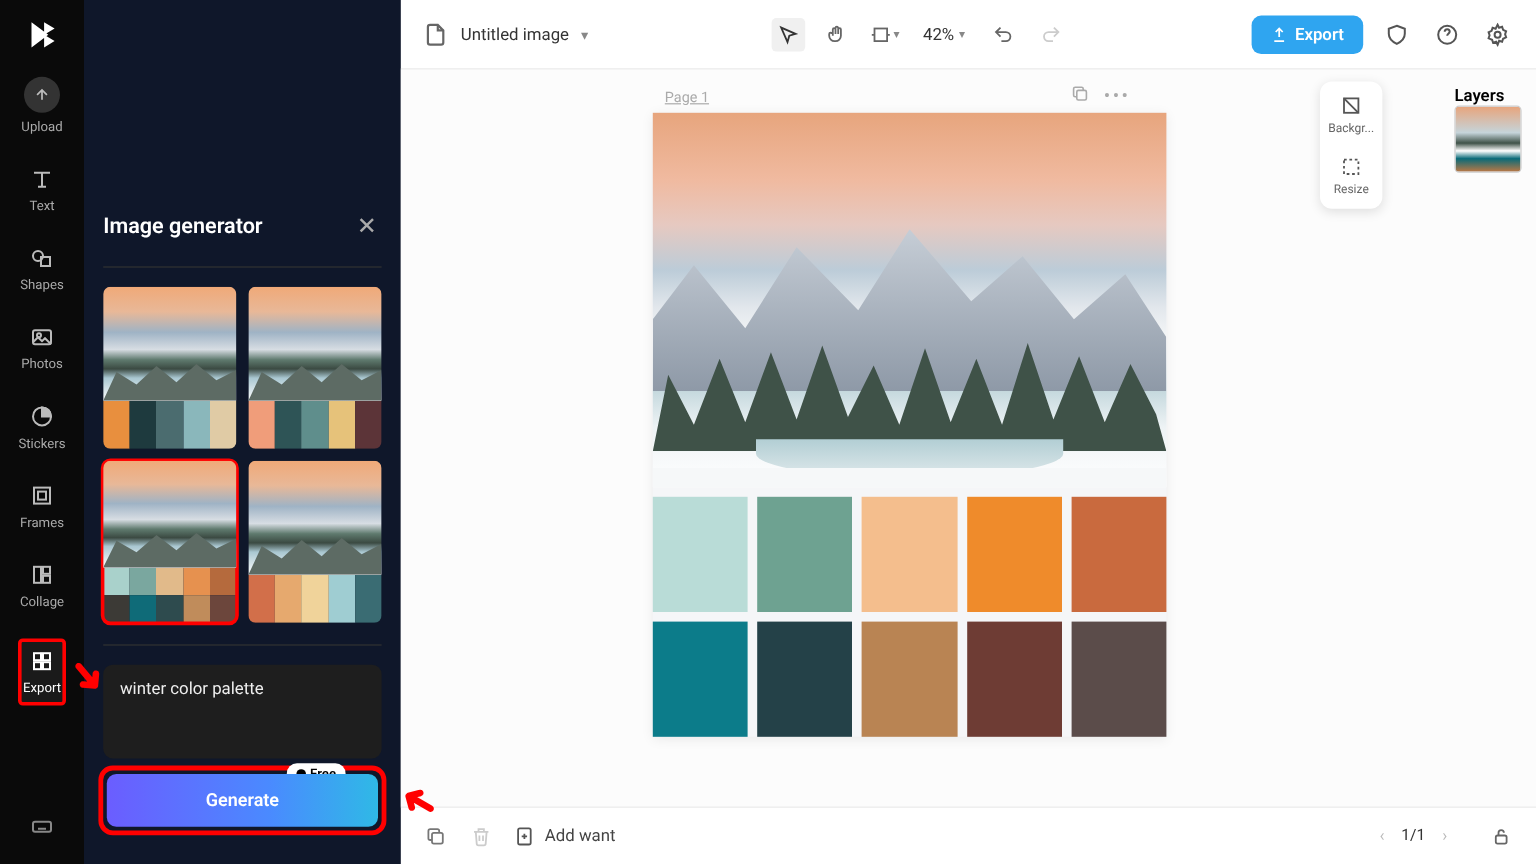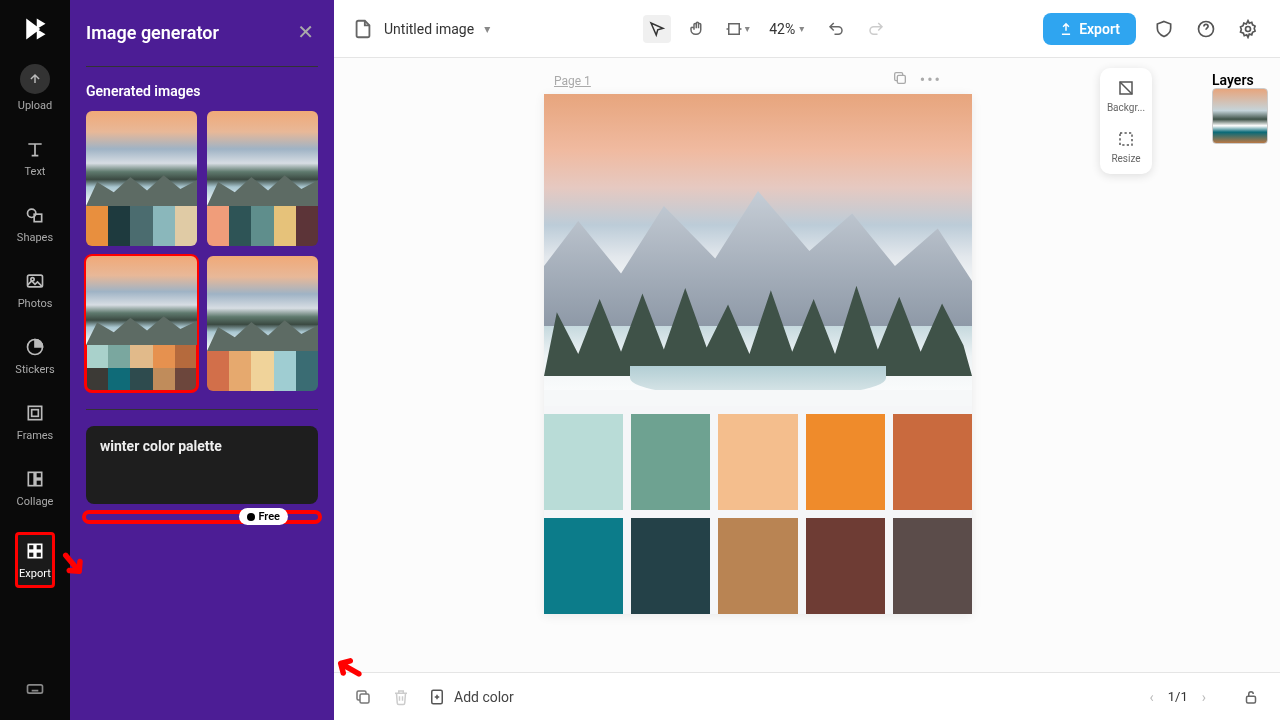--- a/index.html
+++ b/index.html
@@ -9,39 +9,39 @@
 .rail { width: 70px; background: #0a0a0a; display: flex; flex-direction: column; align-items: center; padding-top: 14px; color: #aaa; font-size: 11px; position: relative; }
 .logo { width: 30px; height: 30px; display: flex; align-items: center; justify-content: center; margin-bottom: 20px; }
 .logo svg { width: 28px; height: 28px; }
 .rail-item { display: flex; flex-direction: column; align-items: center; gap: 5px; margin-bottom: 26px; cursor: pointer; color: #aaa; }
 .rail-item.upload .rail-ico { width: 30px; height: 30px; border-radius: 50%; background: #333; display: flex; align-items: center; justify-content: center; }
 .rail-ico { width: 22px; height: 22px; display: flex; align-items: center; justify-content: center; }
 .rail-item.highlighted { outline: 3px solid #ff0000; outline-offset: -1px; background: #1a1a1a; padding: 6px 2px; border-radius: 2px; margin-left: -6px; margin-right: -6px; }
 .rail-bottom { margin-top: auto; margin-bottom: 20px; }
 
 
-.panel { width: 264px; background: #4c1d95; color: #fff; padding: 16px; display: flex; flex-direction: column; }
+.panel { width: 264px; background: #0f172a; color: #fff; padding: 16px; display: flex; flex-direction: column; justify-content: flex-end; }
 .panel-head { display: flex; justify-content: space-between; align-items: center; margin-bottom: 18px; }
 .panel-title { font-size: 18px; font-weight: 600; }
 .close { font-size: 20px; color: #aaa; cursor: pointer; padding: 4px; }
 .hr { height: 1px; background: #333; margin: 0 0 16px 0; }
 .section-title { font-size: 14px; font-weight: 600; margin-bottom: 12px; }
 .thumbs { display: grid; grid-template-columns: 1fr 1fr; gap: 10px; margin-bottom: 18px; }
 .thumb { width: 100%; height: 135px; border-radius: 6px; overflow: hidden; cursor: pointer; position: relative; display: flex; flex-direction: column; }
 .thumb.selected { outline: 3px solid #ff0000; outline-offset: -1px; }
 .thumb-scene { flex: 1; background: linear-gradient(180deg,#f0a978 0%,#e8b898 22%,#9fb3c5 40%,#d7dde3 55%,#5f7a6e 64%,#3b4a42 72%,#a9c7d1 80%,#ffffff 100%); position: relative; }
 .thumb-scene::after { content:""; position:absolute; left:0; right:0; bottom:0; height:36%; background: #5d6b64; clip-path: polygon(0% 100%,10% 30%,25% 60%,40% 15%,55% 55%,70% 10%,85% 50%,100% 25%,100% 100%); }
 .thumb-palette { height: 40px; display: flex; }
 .thumb-palette div { flex: 1; }
 .thumb3 .thumb-palette { flex-wrap: wrap; height: 46px; }
 .thumb3 .thumb-palette div { flex: 0 0 20%; height: 50%; }
 
 .desc-label { font-size: 13px; font-weight: 600; line-height: 1.4; margin-bottom: 10px; display: flex; justify-content: space-between; align-items: flex-start; }
 .info-ic { color: #888; font-size: 13px; border:1px solid #666; border-radius:50%; width:16px; height:16px; display:flex; align-items:center; justify-content:center; font-style: italic; flex-shrink: 0; margin-top:2px; }
-.prompt-box { background: #1e1e1e; border-radius: 8px; padding: 12px 14px; min-height: 78px; font-size: 14px; color: #eee; margin-bottom: 10px; font-weight: bold; }
+.prompt-box { background: #1e1e1e; border-radius: 8px; padding: 12px 14px; min-height: 78px; font-size: 14px; color: #eee; margin-bottom: 10px; }
 .gen-wrap { position: relative; outline: 4px solid #ff0000; border-radius: 8px; margin-bottom: 12px; padding: 3px; }
 .gen-btn { width: 100%; height: 44px; border: none; border-radius: 8px; background: linear-gradient(90deg,#6b5dff 0%,#4a8aff 60%,#2fb9e6 100%); color: #fff; font-size: 15px; font-weight: 600; cursor: pointer; position: relative; }
 .free-badge { position: absolute; top: -6px; right: 30px; background: #fff; color: #000; font-size: 11px; font-weight: 600; padding: 2px 8px; border-radius: 10px; display: flex; align-items: center; gap: 3px; }
 .free-badge::before { content:""; width:8px; height:8px; background:#000; border-radius:50%; display:inline-block; }
 .startover { width: 100%; height: 42px; border: none; border-radius: 8px; background: #2a2a2a; color: #fff; font-size: 14px; cursor: pointer; }
 
 
 .main { flex: 1; display: flex; flex-direction: column; }
 .topbar { height: 58px; display: flex; align-items: center; padding: 0 18px; gap: 4px; border-bottom: 1px solid #e5e5e5; }
 .doc-ico { width: 22px; height: 22px; color: #555; }
@@ -185,21 +185,20 @@
       </div>
   </div>
 </div>
 
 <div class="panel">
   <div class="panel-head">
     <div class="panel-title">Image generator</div>
     <div class="close">✕</div>
   </div>
   <div class="hr"></div>
-  <div class="section-title">Generated images</div>
   <div class="thumbs">
     <div class="thumb">
       <div class="thumb-scene"></div>
       <div class="thumb-palette">
           <div style="background:#e88f3e"></div>
           <div style="background:#1e3a3e"></div>
           <div style="background:#4b6c6f"></div>
           <div style="background:#8ab7bb"></div>
           <div style="background:#e0cba5"></div>
         </div>
@@ -237,20 +236,21 @@
           <div style="background:#f0d39a"></div>
           <div style="background:#9fcdd2"></div>
           <div style="background:#3a6c73"></div>
         </div>
     </div>
   </div>
   <div class="hr"></div>
   <div class="prompt-box">winter color palette</div>
   <div class="gen-wrap">
     <div class="free-badge">Free</div>
+    <button class="gen-btn">Generate</button>
   </div>
 </div>
 
 <div class="main">
   <div class="topbar">
     <div class="doc-ico">
         <svg width="22" height="22" viewBox="0 0 24 24" fill="none" stroke="#666" stroke-width="2">
           <path d="M14 3H7a2 2 0 00-2 2v14a2 2 0 002 2h10a2 2 0 002-2V8z"></path>
           <path d="M14 3v5h5"></path>
         </svg>
@@ -393,21 +393,21 @@
     <div class="bot-ic disabled">
         <svg width="18" height="18" viewBox="0 0 24 24" fill="none" stroke="#ccc" stroke-width="2">
           <path d="M4 7h16M10 11v6M14 11v6M6 7l1 13a2 2 0 002 2h6a2 2 0 002-2l1-13M9 7V4h6v3"></path>
         </svg>
       </div>
     <div class="addpage">
       <svg width="18" height="18" viewBox="0 0 24 24" fill="none" stroke="#555" stroke-width="2">
           <rect x="5" y="3" width="14" height="18" rx="2"></rect>
           <path d="M12 9v6M9 12h6"></path>
         </svg>
-      <span>Add color</span>
+      <span>Add want</span>
     </div>
     <div class="pager">
       <span class="pg-nav">‹</span>
       <span class="pg-txt">1/1</span>
       <span class="pg-nav">›</span>
       <div class="bot-ic" style="margin-left:20px">
           <svg width="18" height="18" viewBox="0 0 24 24" fill="none" stroke="#666" stroke-width="2">
             <rect x="6" y="11" width="12" height="9" rx="2"></rect>
             <path d="M9 11V8a3 3 0 016 0"></path>
           </svg>

